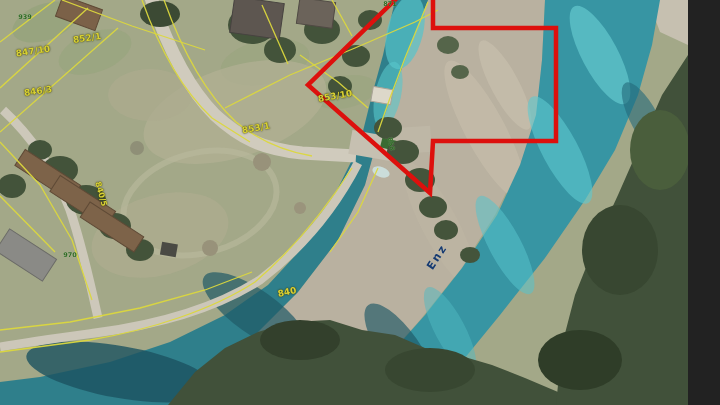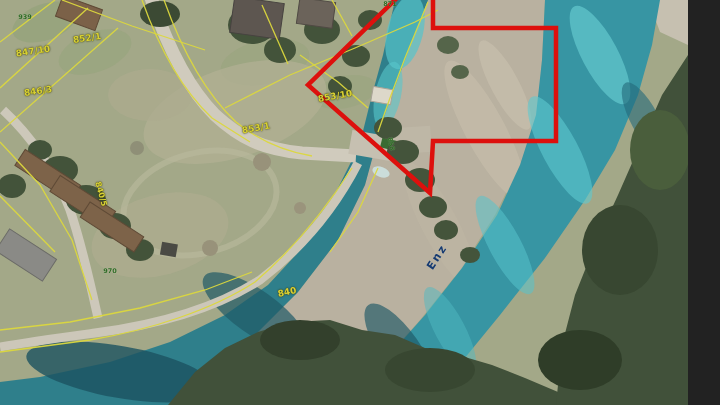--- a/index.html
+++ b/index.html
@@ -140,19 +140,19 @@
   </svg>
 
   <div>
     <span class="lbl house tiny" style="left:25px;top:17px;">939</span>
     <span class="lbl parcel" style="left:87px;top:38px;transform:translate(-50%,-50%) rotate(-8deg);">852/1</span>
     <span class="lbl parcel" style="left:33px;top:51px;transform:translate(-50%,-50%) rotate(-8deg);">847/10</span>
     <span class="lbl parcel" style="left:38px;top:91px;transform:translate(-50%,-50%) rotate(-8deg);">846/3</span>
     <span class="lbl parcel" style="left:256px;top:128px;transform:translate(-50%,-50%) rotate(-10deg);">853/1</span>
     <span class="lbl parcel" style="left:335px;top:96px;transform:translate(-50%,-50%) rotate(-10deg);">853/10</span>
     <span class="lbl parcel" style="left:101px;top:194px;font-size:8px;transform:translate(-50%,-50%) rotate(74deg);">840/5</span>
-    <span class="lbl house tiny" style="left:70px;top:271px;margin-left:40px;">970</span>
+    <span class="lbl house tiny" style="left:70px;top:255px;">970</span>
     <span class="lbl parcel" style="left:287px;top:292px;transform:translate(-50%,-50%) rotate(-12deg);">840</span>
     <span class="lbl house tiny" style="left:390px;top:4px;">871</span>
     <span class="lbl house tiny" style="left:391px;top:144px;transform:translate(-50%,-50%) rotate(78deg);">858</span>
     <span class="lbl water-name" style="left:437px;top:257px;transform:translate(-50%,-50%) rotate(-57deg);">Enz</span>
   </div>
 </div>
 
 </body></html>

